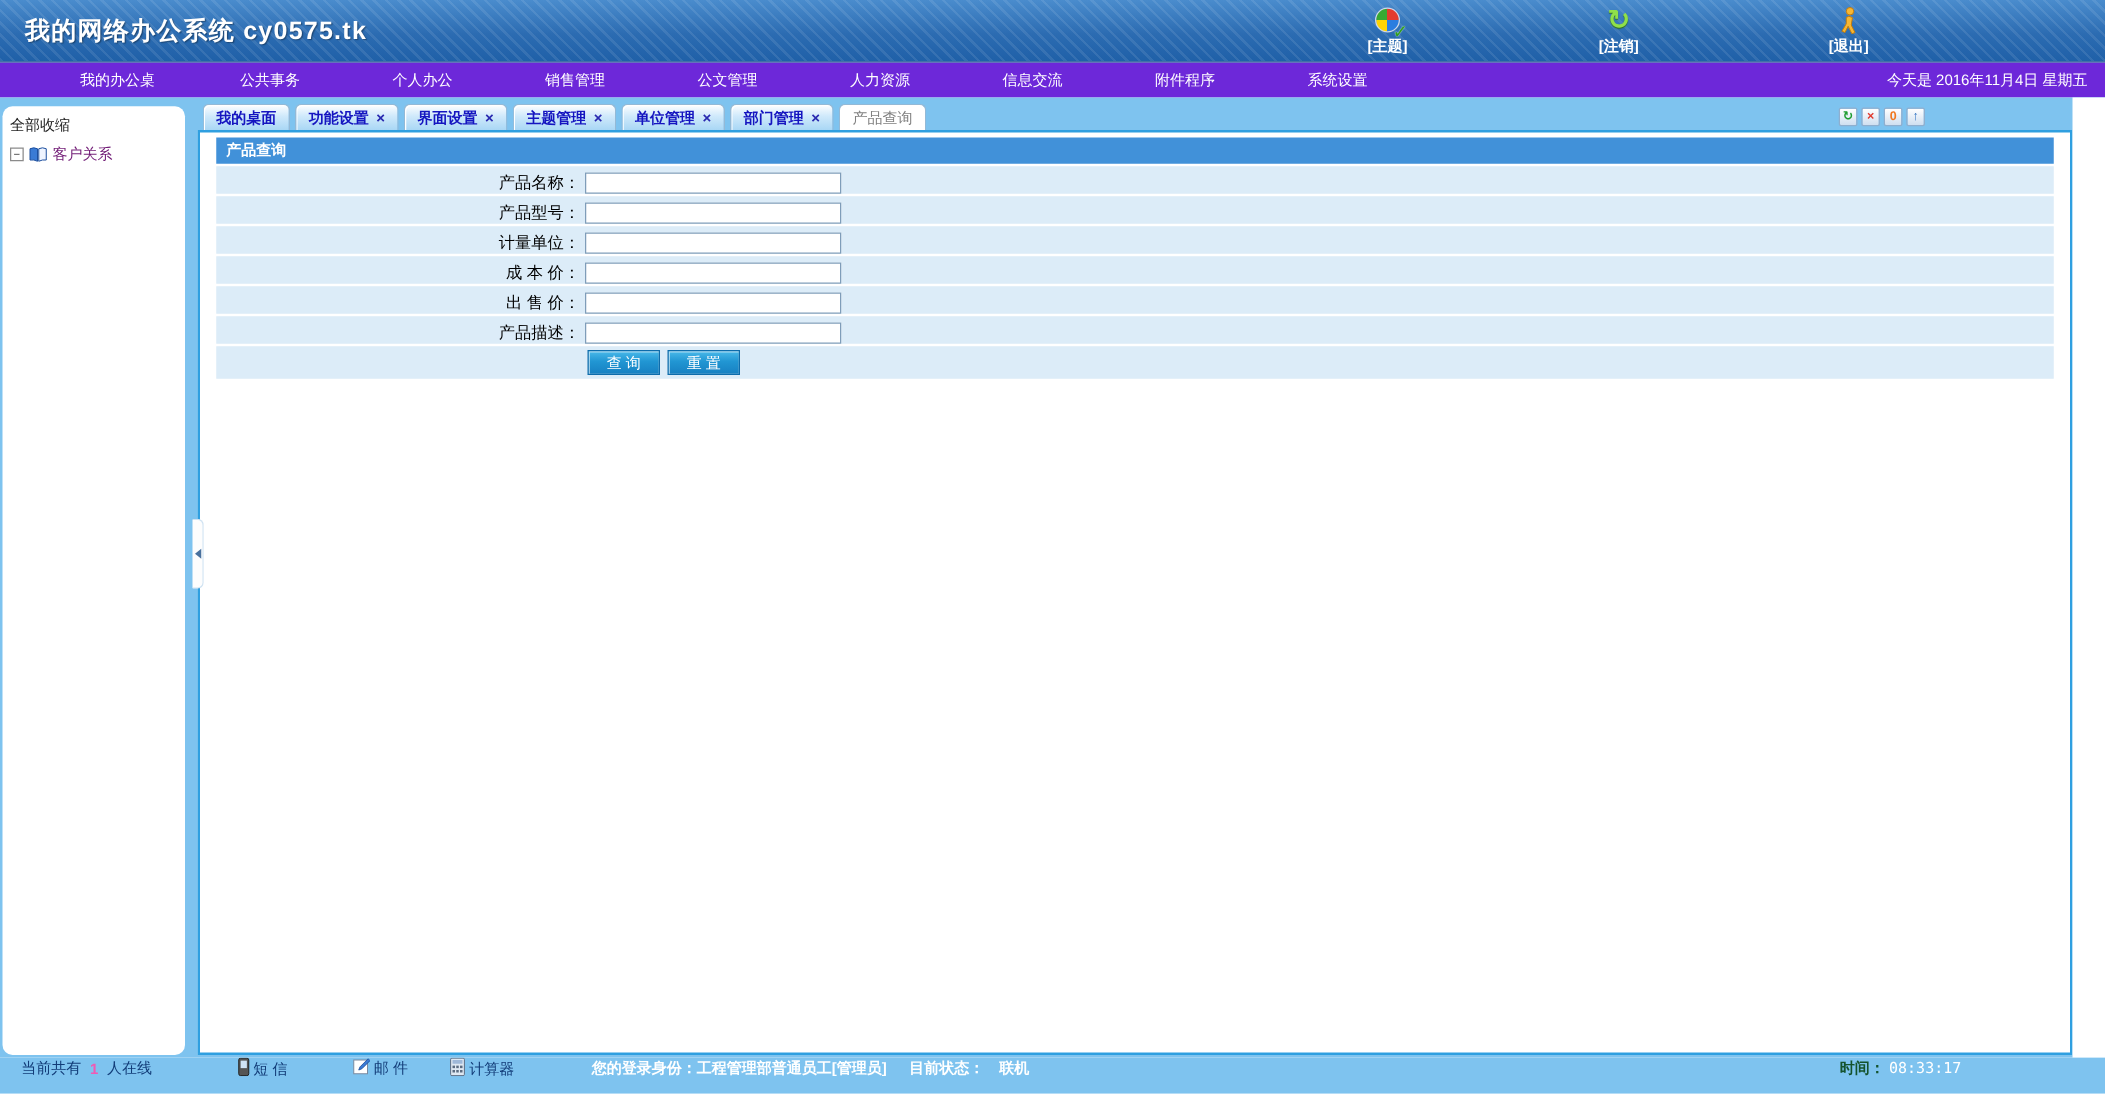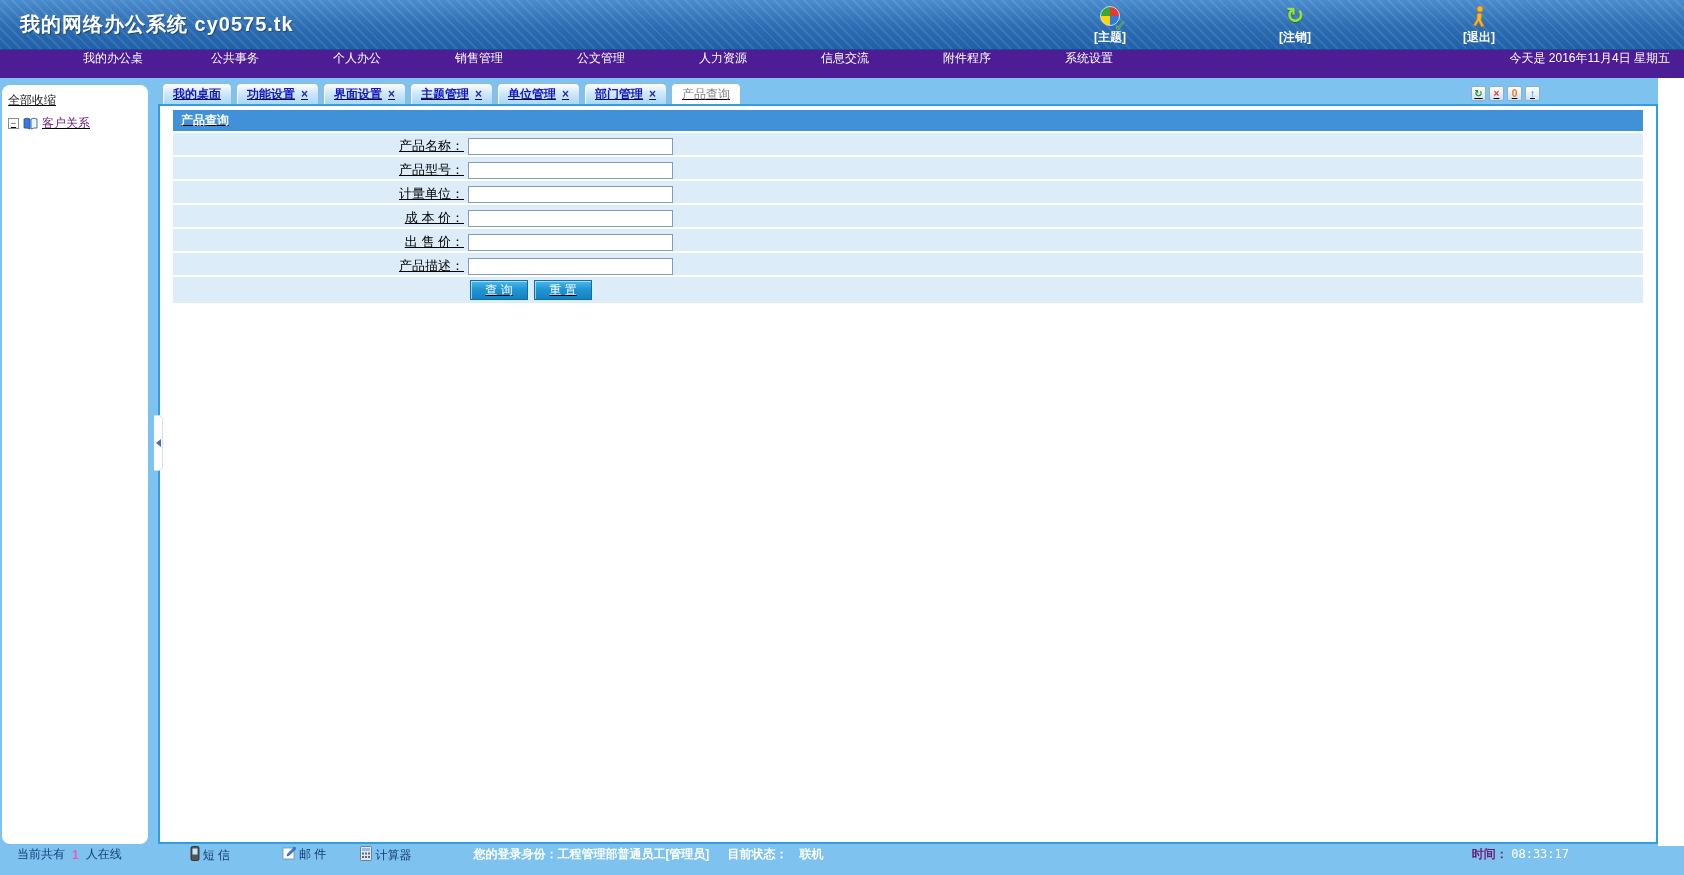--- a/index.html
+++ b/index.html
@@ -20,27 +20,27 @@
   .hdr-action .lbl { display:block; font-size:12px; }
   .theme-ball { display:inline-block; width:20px; height:20px; border-radius:50%;
     background:conic-gradient(#e33b2e 0 25%, #2a7de0 25% 50%, #ffd400 50% 75%, #38a832 75% 100%);
     border:1px solid #d0d8e8; position:relative; top:3px; }
   .theme-check { position:absolute; left:34px; top:10px; color:#2f9e1f; font-weight:bold;
     font-size:15px; text-shadow:0 0 1px #fff; }
   .logout-glyph { color:#8fe04a; font-size:22px; font-weight:bold; line-height:26px;
     text-shadow:0 1px 1px #2b6a12; }
 
   
-  .nav { height:28px; background:#4c1d95; display:flex; align-items:flex-start;
-    padding-left:52px; color:#fff; }
+  .nav { height:28px; background:#6d28d9; display:flex; align-items:center;
+    padding-left:33px; color:#fff; }
   .nav-item { width:122px; text-align:center; cursor:pointer; white-space:nowrap; }
   .nav-date { margin-left:auto; padding-right:14px; white-space:nowrap; }
 
   
-  .content { position:relative; height:768px; background:#7ec3ef; display:flex;text-decoration:underline; }
+  .content { position:relative; height:768px; background:#7ec3ef; display:flex; }
 
   .sidebar { width:146px; min-width:146px; background:#fff; margin:7px 0 2px 2px;
     border-radius:8px; padding:7px 6px; }
   .collapse-all { color:#222; margin-bottom:6px; cursor:pointer; }
   .tree-row { display:flex; align-items:center; gap:4px; cursor:pointer; }
   .expander { width:11px; height:11px; border:1px solid #8b8b8b; background:#fff;
     font-size:9px; line-height:9px; text-align:center; color:#333; }
   .book-ic { position:relative; top:1px; }
   .tree-label { color:#701a75; }
 
@@ -92,21 +92,21 @@
   .statusbar { height:29px; background:#7ec3ef; display:flex; align-items:flex-start;
     padding-left:17px; color:#123c78; }
   .sb-group { display:flex; align-items:center; gap:4px; white-space:nowrap; }
   .online-count { color:#f05ab4; font-weight:bold; margin:0 3px; }
   .sb-tool { display:flex; align-items:center; gap:3px; cursor:pointer; white-space:nowrap; }
   .sb-sms { margin-left:68px; } .sb-mail { margin-left:52px; } .sb-calc { margin-left:34px; }
   .sb-identity { margin-left:62px; color:#fff; font-weight:bold; white-space:nowrap; }
   .sb-statelbl { margin-left:18px; color:#fff; font-weight:bold; }
   .sb-stateval { margin-left:12px; color:#fff; font-weight:bold; }
   .sb-time { margin-left:auto; margin-right:115px; white-space:nowrap; }
-  .sb-time .tlbl { color:#701a75; font-weight:bold; }
+  .sb-time .tlbl { color:#14532d; font-weight:bold; }
   .sb-time .tval { color:#fff; font-family:"DejaVu Sans Mono","Liberation Mono",monospace; }
 </style>
 </head>
 <body>
 
 <div class="header">
   <div class="app-title">我的网络办公系统 cy0575.tk</div>
 
   <div class="hdr-action" style="left:1080px;">
     <span class="ic">

